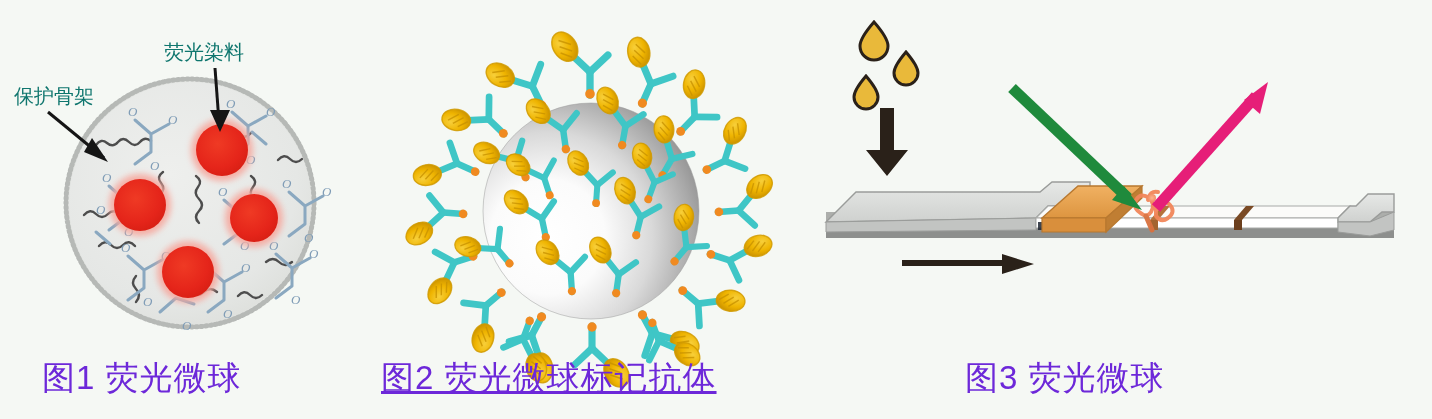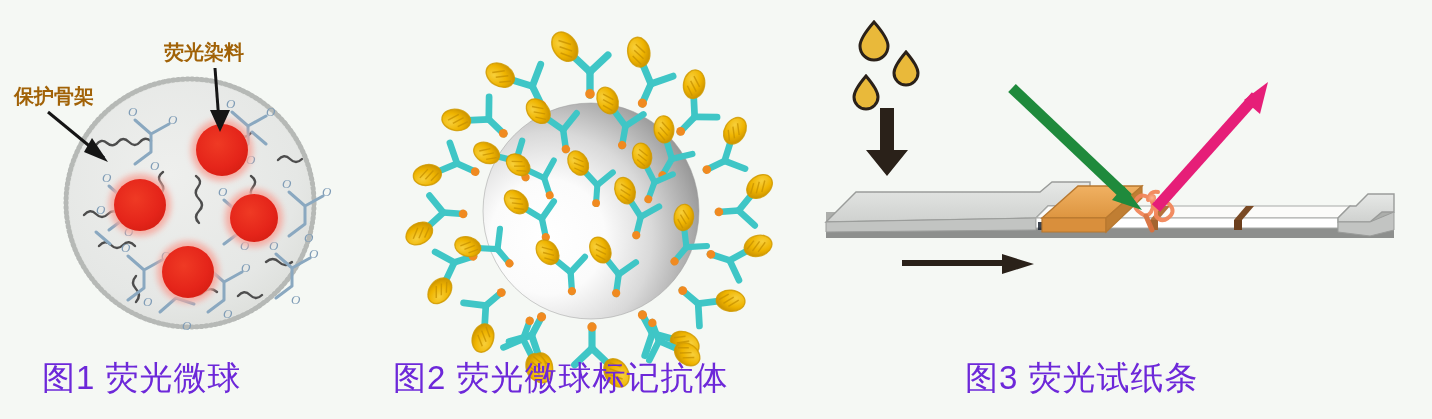--- a/index.html
+++ b/index.html
@@ -19,28 +19,28 @@
   .caption{
     position:absolute;
     font-family:"Liberation Sans",sans-serif;
     font-size:33px;
     color:#6d28d9;
     letter-spacing:1px;
     white-space:nowrap;
     bottom:18px;
   }
   #cap1{left:42px;}
-  #cap2{left:393px;}
+  #cap2{left:381px;text-decoration:underline;}
   #cap3{left:965px;}
 
   .lbl{
     position:absolute;
     font-family:"Liberation Serif",serif;
-    font-weight:bold;
-    color:#a16207;
+    font-weight:normal;
+    color:#0f766e;
     white-space:nowrap;
     line-height:1;
   }
   #lbl-frame{left:14px;top:86px;font-size:20px;}
   #lbl-dye{left:164px;top:42px;font-size:20px;}
 
   svg{display:block;position:absolute;left:0;top:0;overflow:visible;}
 </style>
 </head>
 <body>
@@ -296,15 +296,15 @@
 
       <g>
         <path d="M112 260 L212 260 L212 254 L244 264 L212 274 L212 266 L112 266 Z" fill="#2a2119"></path>
       </g>
     </svg>
 
   </div>
 
   <div class="caption" id="cap1">图1 荧光微球</div>
   <div class="caption" id="cap2">图2 荧光微球标记抗体</div>
-  <div class="caption" id="cap3">图3 荧光试纸条</div>
+  <div class="caption" id="cap3">图3 荧光微球</div>
 
 </div>
 
 </body></html>

